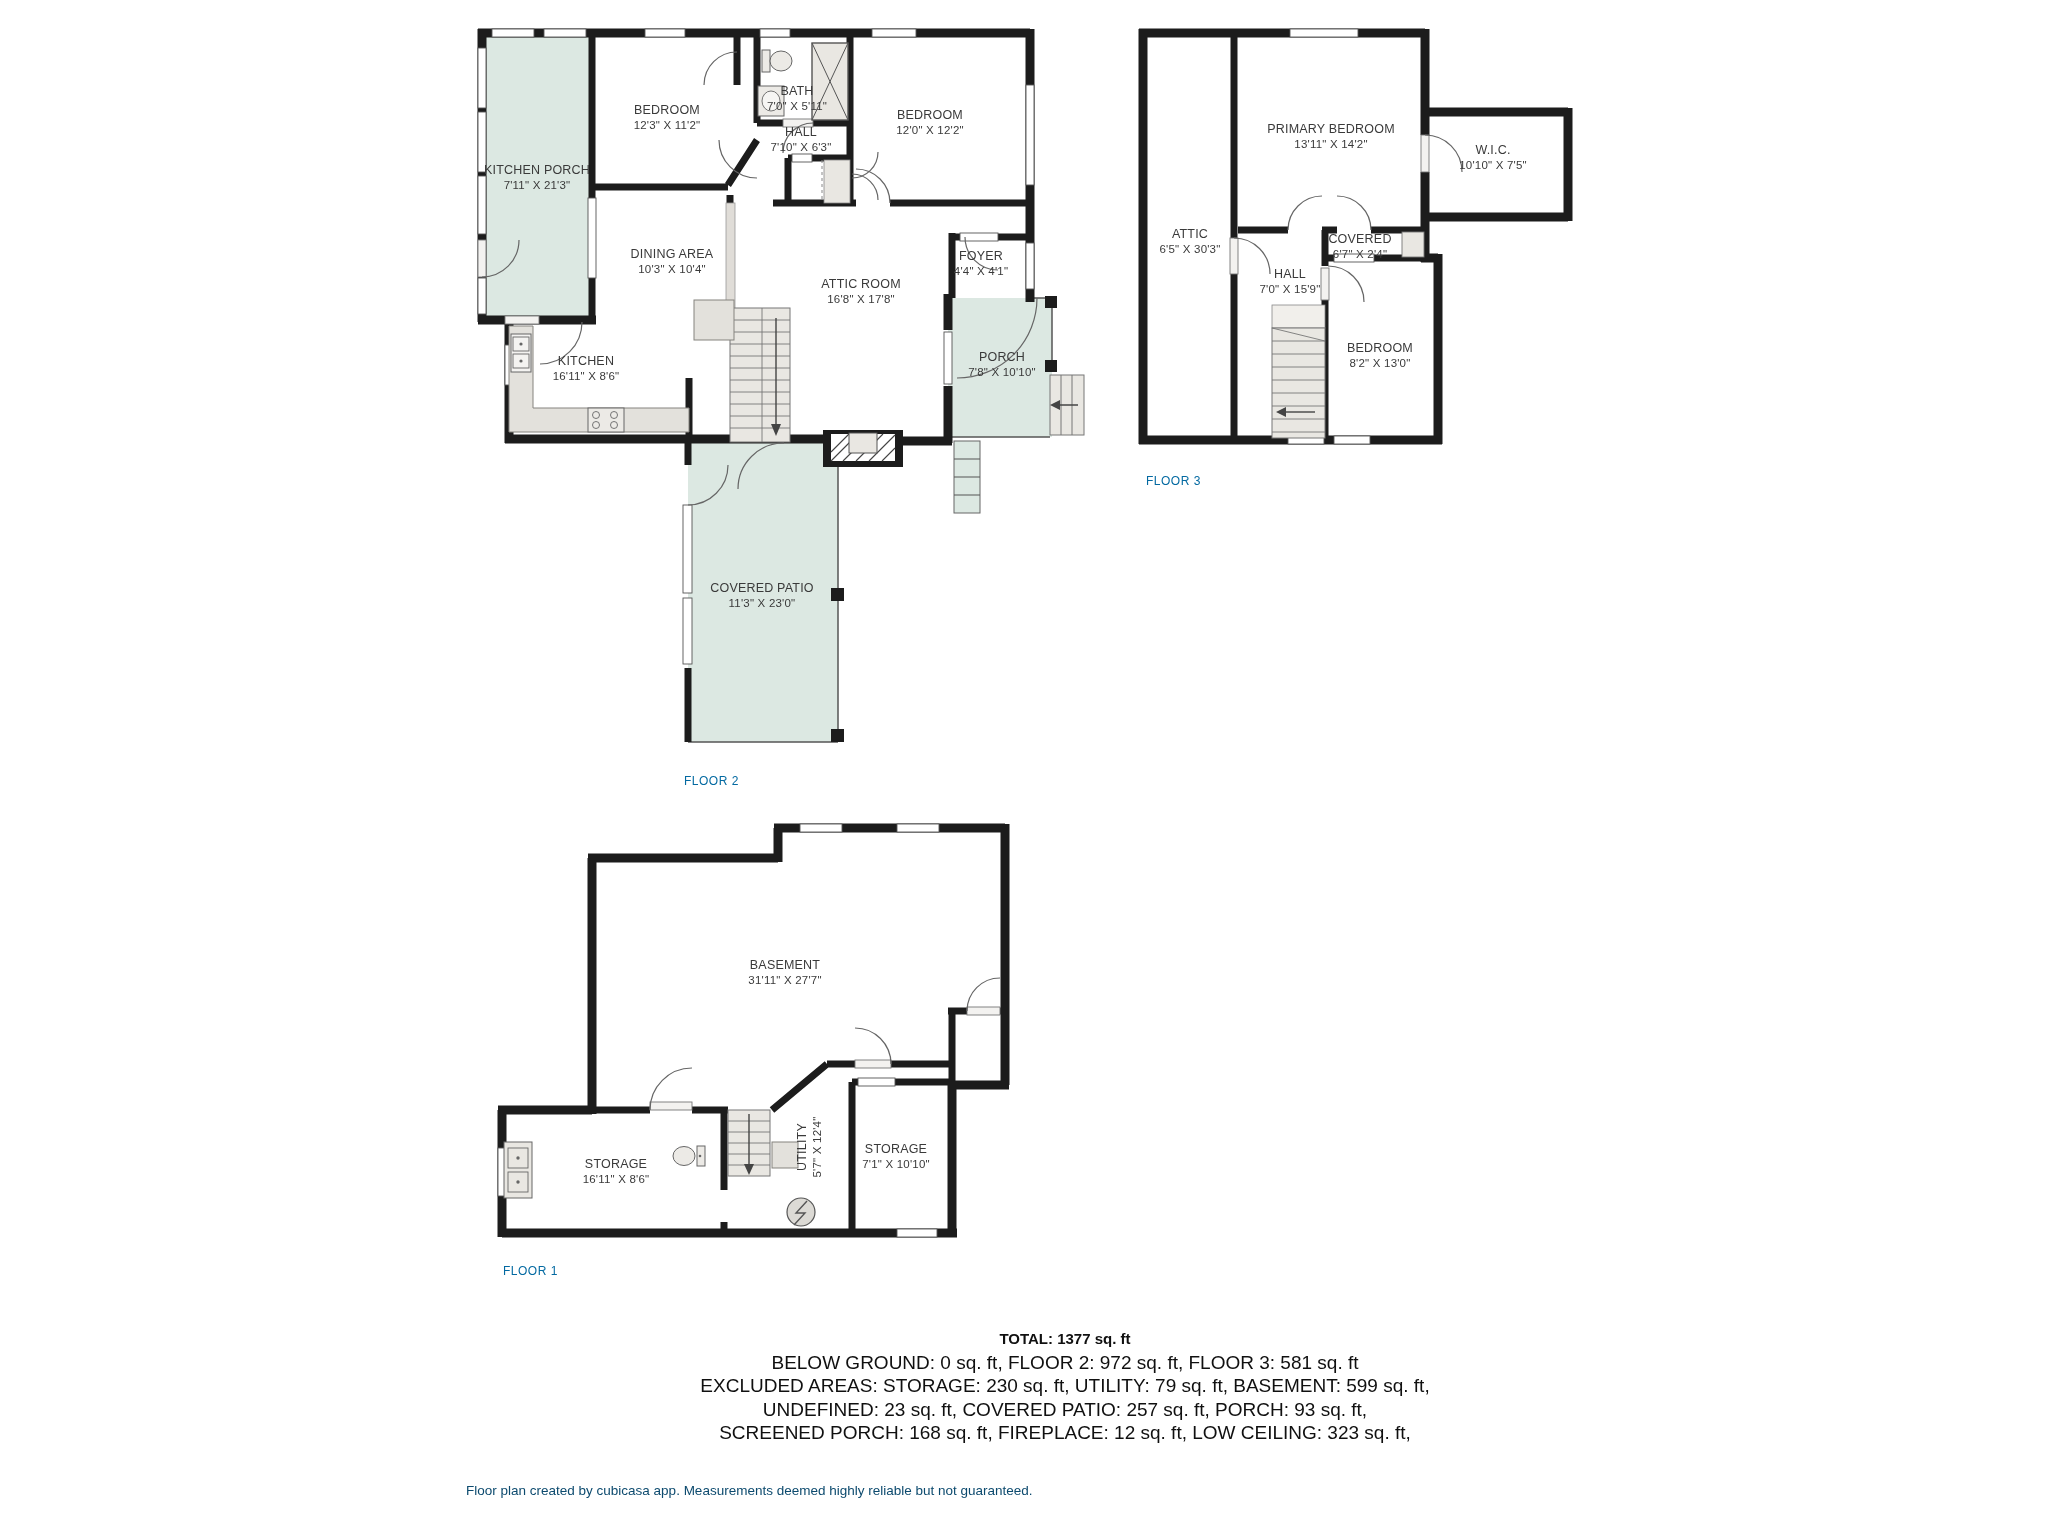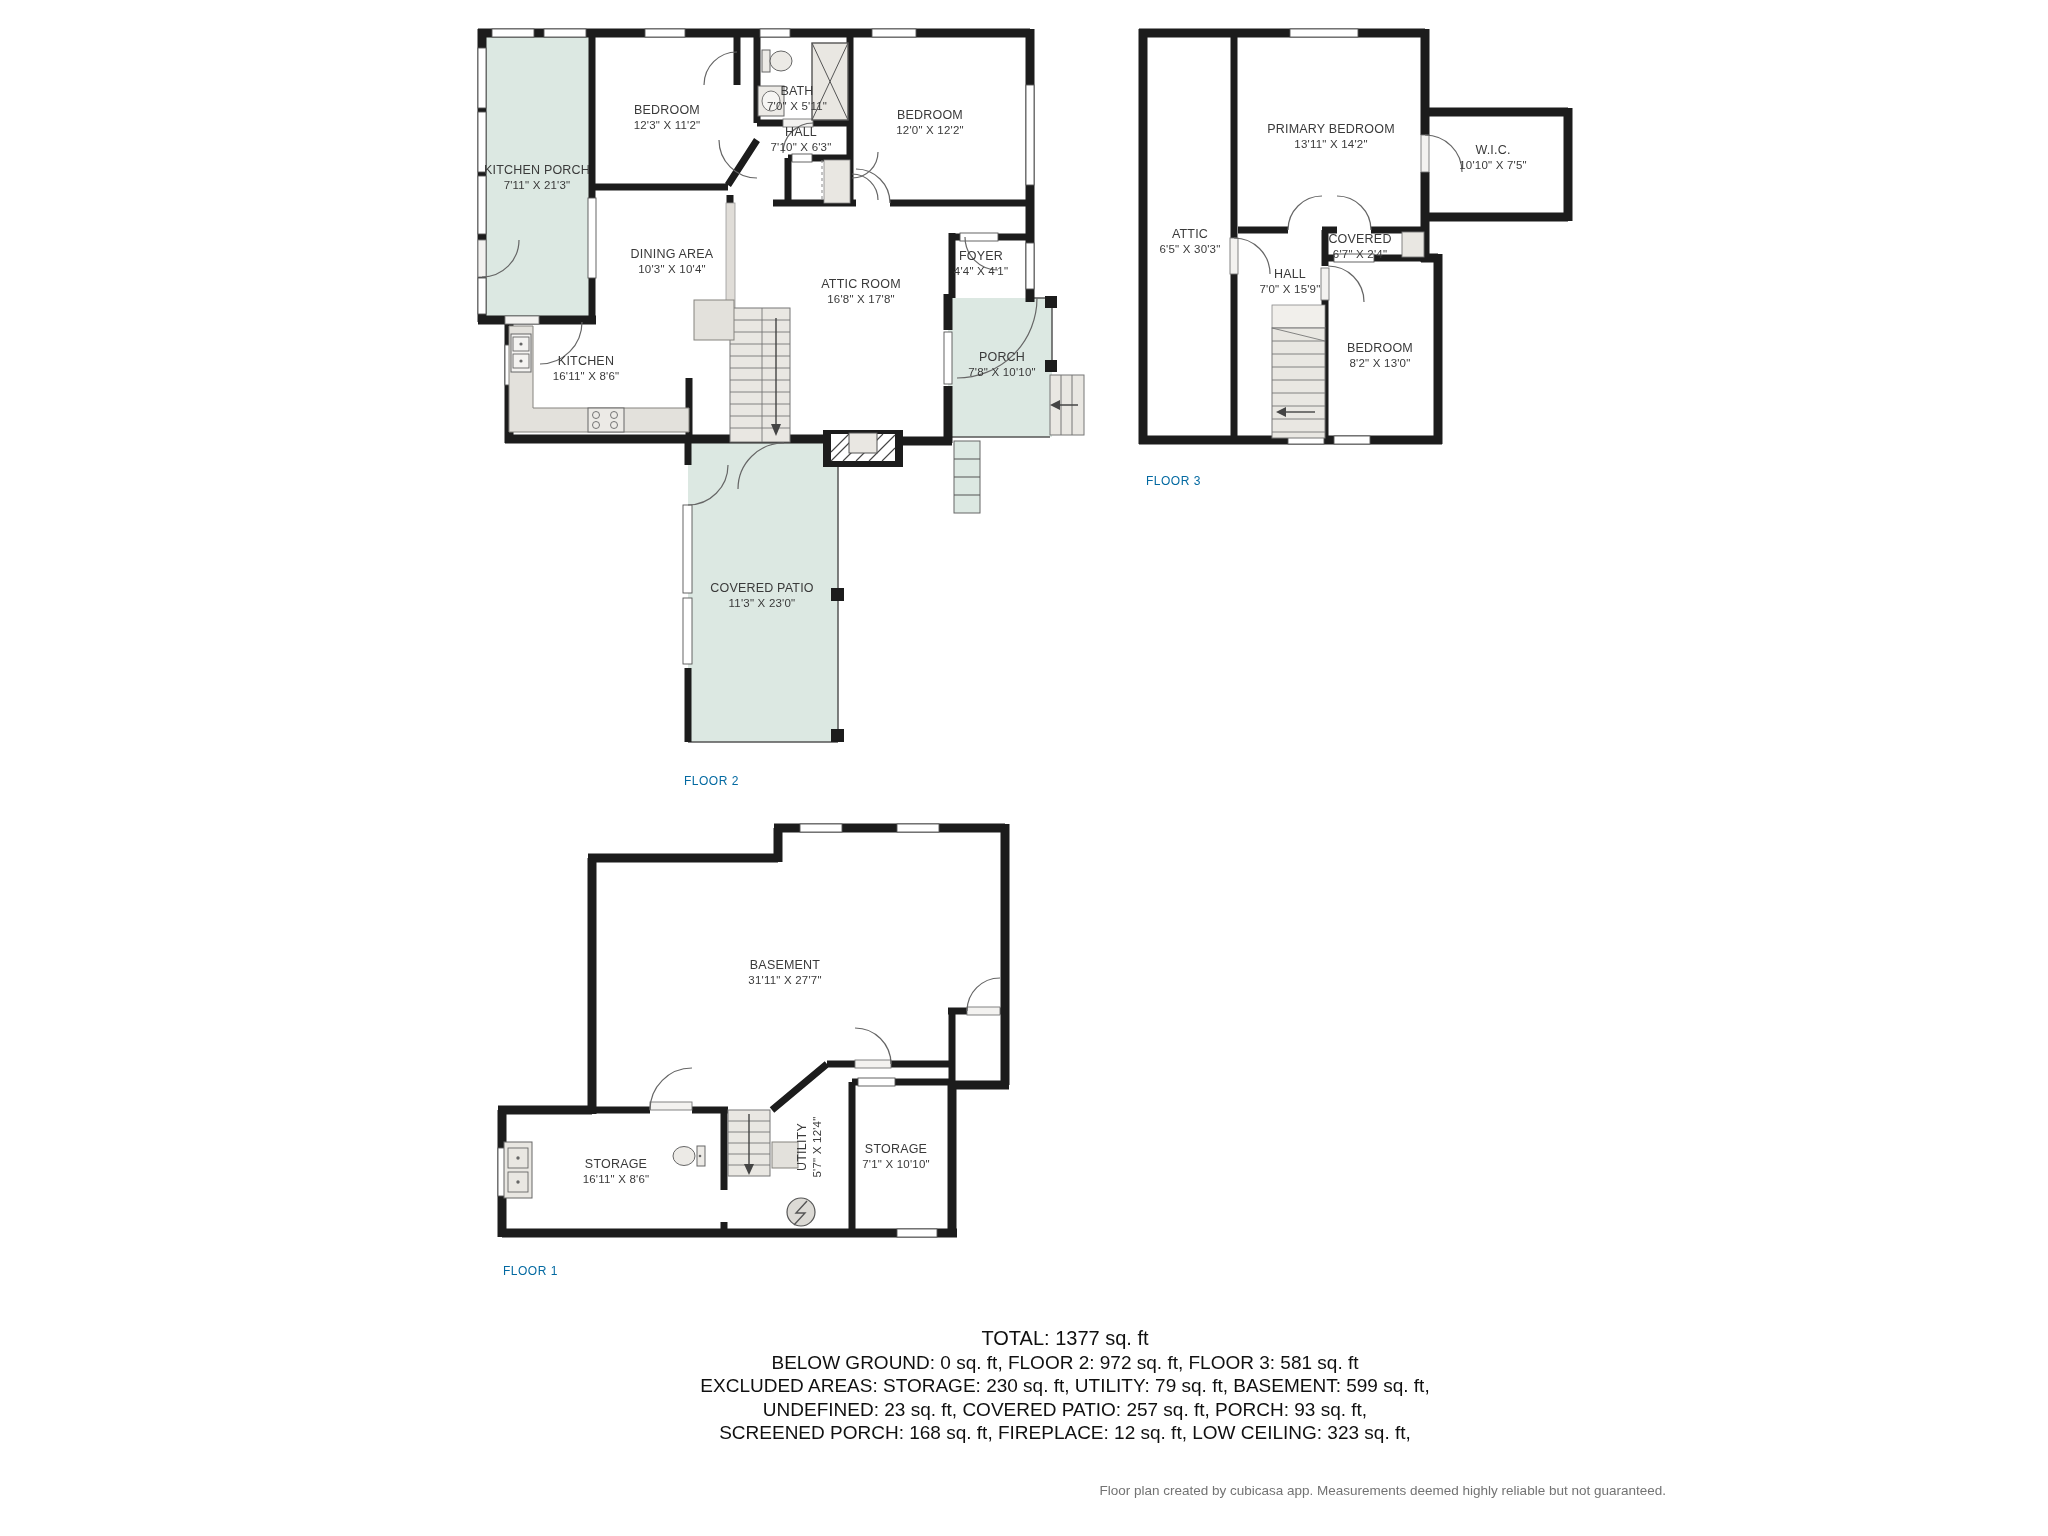--- a/index.html
+++ b/index.html
@@ -8,23 +8,23 @@
   #canvas{position:absolute;inset:0;}
   svg.plan{position:absolute;left:0;top:0;}
   .rl{position:absolute;transform:translate(-50%,-50%);text-align:center;
       color:#3a3a3a;white-space:nowrap;line-height:1.28;letter-spacing:.2px;}
   .rl .nm{display:block;font-size:12.5px;}
   .rl .dm{display:block;font-size:11.5px;}
   .rl.rot{transform:translate(-50%,-50%) rotate(-90deg);}
   .fcap{position:absolute;font-size:12px;color:#0369a1;letter-spacing:.5px;}
   .summary{position:absolute;top:1327px;left:465px;width:1200px;text-align:center;
            color:#101010;font-size:19px;line-height:23.5px;}
-  .summary .total{font-weight:normal;font-size:20px;}
-  .footer{position:absolute;top:1483px;left:466px;width:1200px;text-align:right;
-          font-size:13.5px;color:#737373;}
+  .summary .total{font-weight:bold;font-size:15px;}
+  .footer{position:absolute;top:1483px;left:466px;width:1200px;text-align:left;
+          font-size:13.5px;color:#0c4a6e;}
 </style>
 </head>
 <body>
 
 <div id="canvas">
 
 <svg class="plan" width="2048" height="1536" viewBox="0 0 2048 1536">
 
   <g>
 

